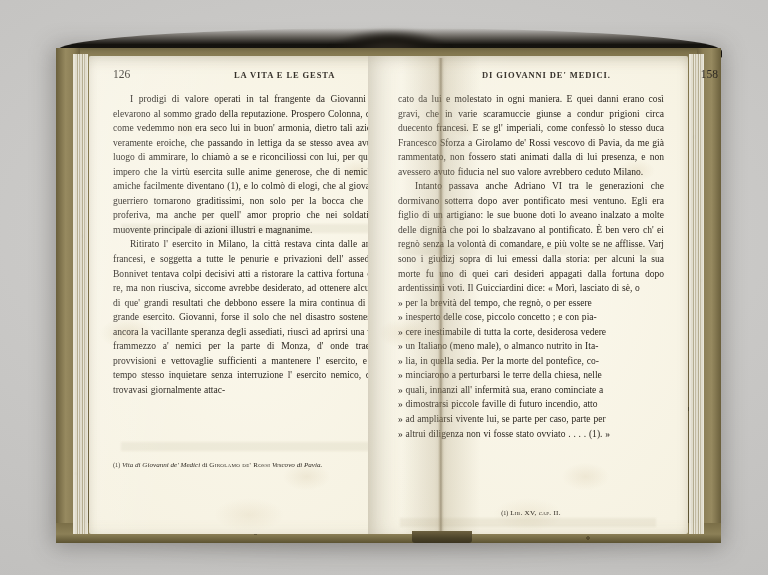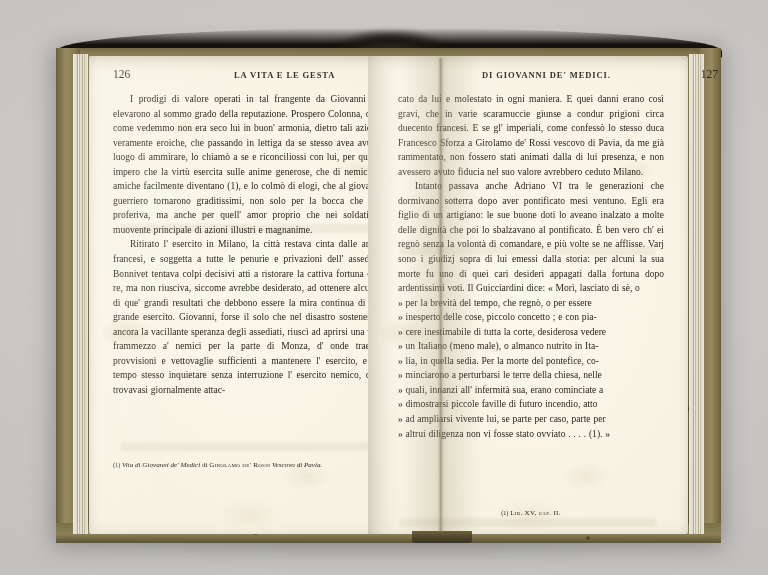--- a/index.html
+++ b/index.html
@@ -330,21 +330,21 @@
 
     <div class="page right">
       <div class="foxing"></div>
       <div class="showthrough" style="top:190px"></div>
       <div class="showthrough" style="top:462px"></div>
 
       <div class="text-col">
 
         <div class="running-head">
           <span class="rh-title">DI GIOVANNI DE' MEDICI.</span>
-          <span class="folio">127</span>
+          <span class="folio">158</span>
         </div>
 
         <div class="body-text">
           <p>cato da lui e molestato in ogni maniera. E quei danni erano così gravi, che in varie scaramuccie giunse a condur prigioni circa duecento francesi. E se gl' imperiali, come confessò lo stesso duca Francesco Sforza a Girolamo de' Rossi vescovo di Pavia, da me già rammentato, non fossero stati animati dalla di lui presenza, e non avessero avuto fiducia nel suo valore avrebbero ceduto Milano.</p>
           <p class="indent">Intanto passava anche Adriano VI tra le generazioni che dormivano sotterra dopo aver pontificato mesi ventuno. Egli era figlio di un artigiano: le sue buone doti lo aveano inalzato a molte delle dignità che poi lo sbalzavano al pontificato. È ben vero ch' ei regnò senza la volontà di comandare, e più volte se ne afflisse. Varj sono i giudizj sopra di lui emessi dalla storia: per alcuni la sua morte fu uno di quei cari desideri appagati dalla fortuna dopo ardentissimi voti. Il Guicciardini dice: « Morì, lasciato di sè, o</p>
           <p class="quoted">» per la brevità del tempo, che regnò, o per essere</p>
           <p class="quoted">» inesperto delle cose, piccolo concetto ; e con pia-</p>
           <p class="quoted">» cere inestimabile di tutta la corte, desiderosa vedere</p>
           <p class="quoted">» un Italiano (meno male), o almanco nutrito in Ita-</p>
           <p class="quoted">» lia, in quella sedia. Per la morte del pontefice, co-</p>

